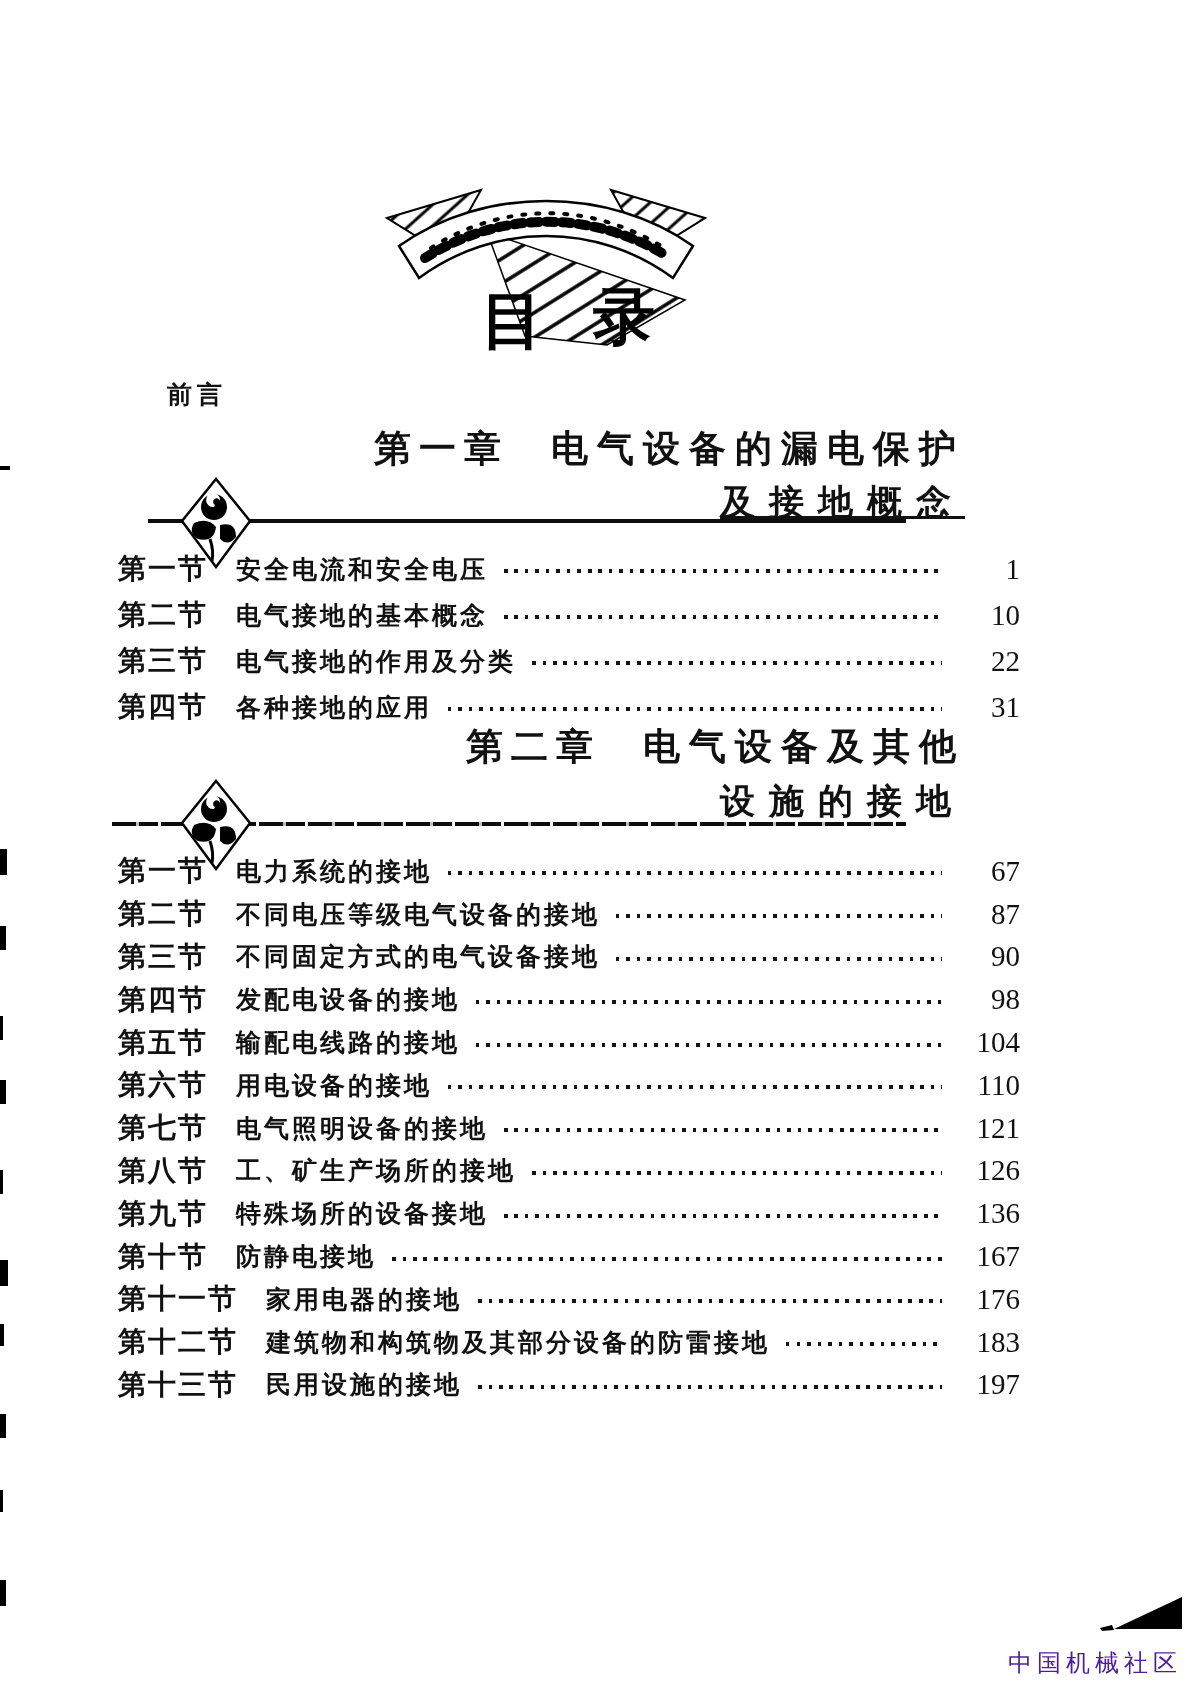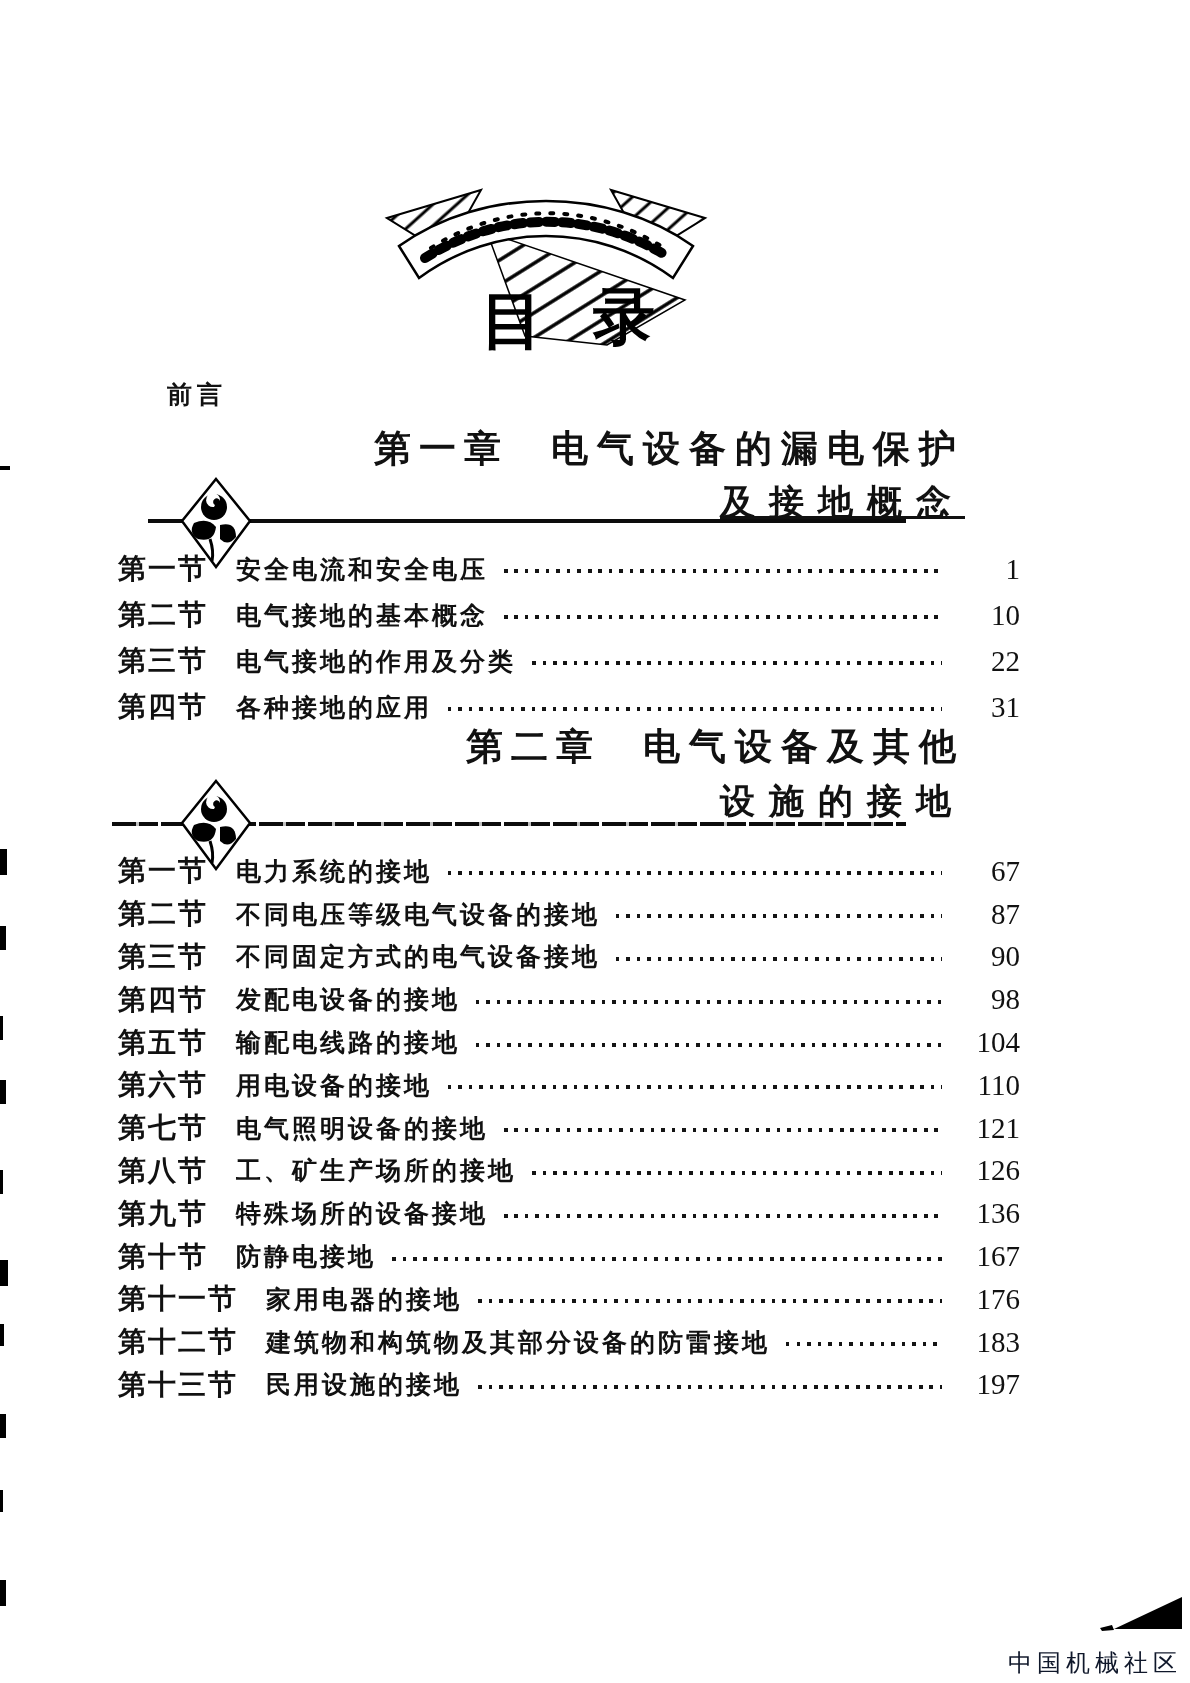--- a/index.html
+++ b/index.html
@@ -228,15 +228,15 @@
   <div class="edge-bar" style="top:1324px;width:4px;height:22px;"></div>
   <div class="edge-bar" style="top:1414px;width:6px;height:24px;"></div>
   <div class="edge-bar" style="top:1490px;width:3px;height:22px;"></div>
   <div class="edge-bar" style="top:1580px;width:6px;height:26px;"></div>
 
   <svg class="wedge" viewBox="0 0 84 42" xmlns="http://www.w3.org/2000/svg">
     <polygon points="14,36 82,4 82,36" fill="#000"></polygon>
     <polygon points="0,35 12,32 14,37 2,38" fill="#000"></polygon>
   </svg>
 
-  <div class="watermark" style="color: #0f172a;">中国机械社区</div>
+  <div class="watermark" style="color: #4c1d95;">中国机械社区</div>
 
 </div>
 
 </body></html>

